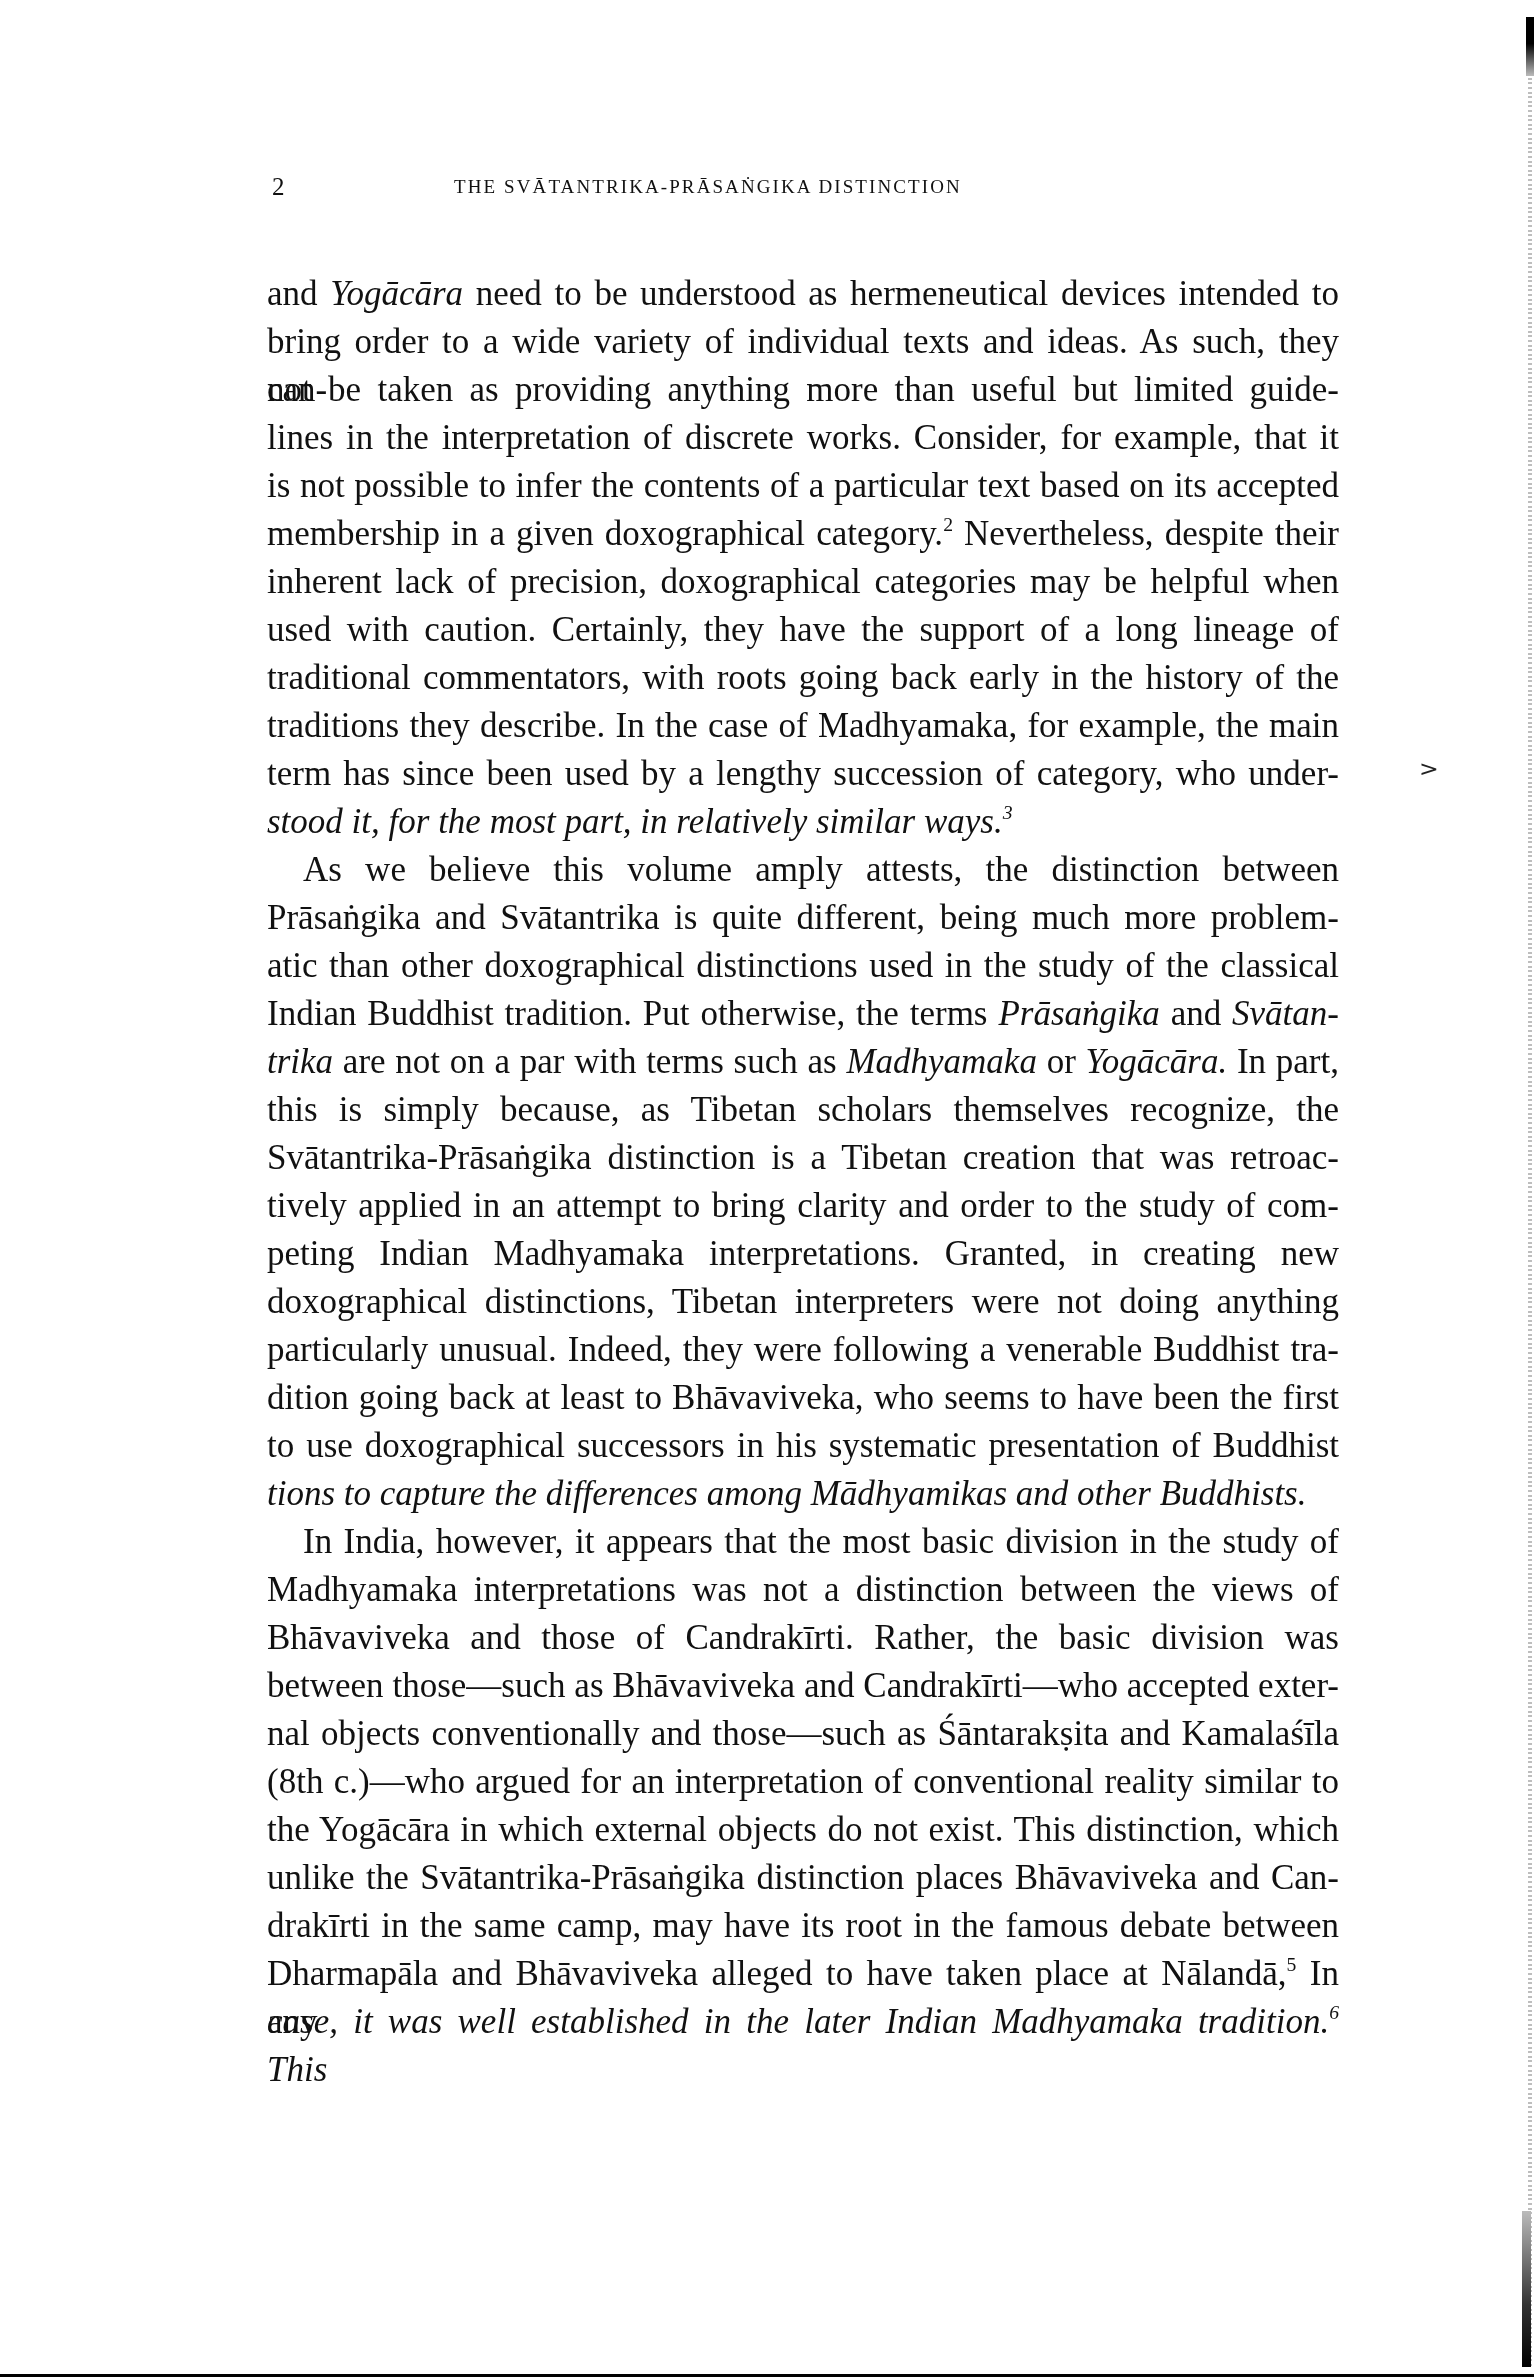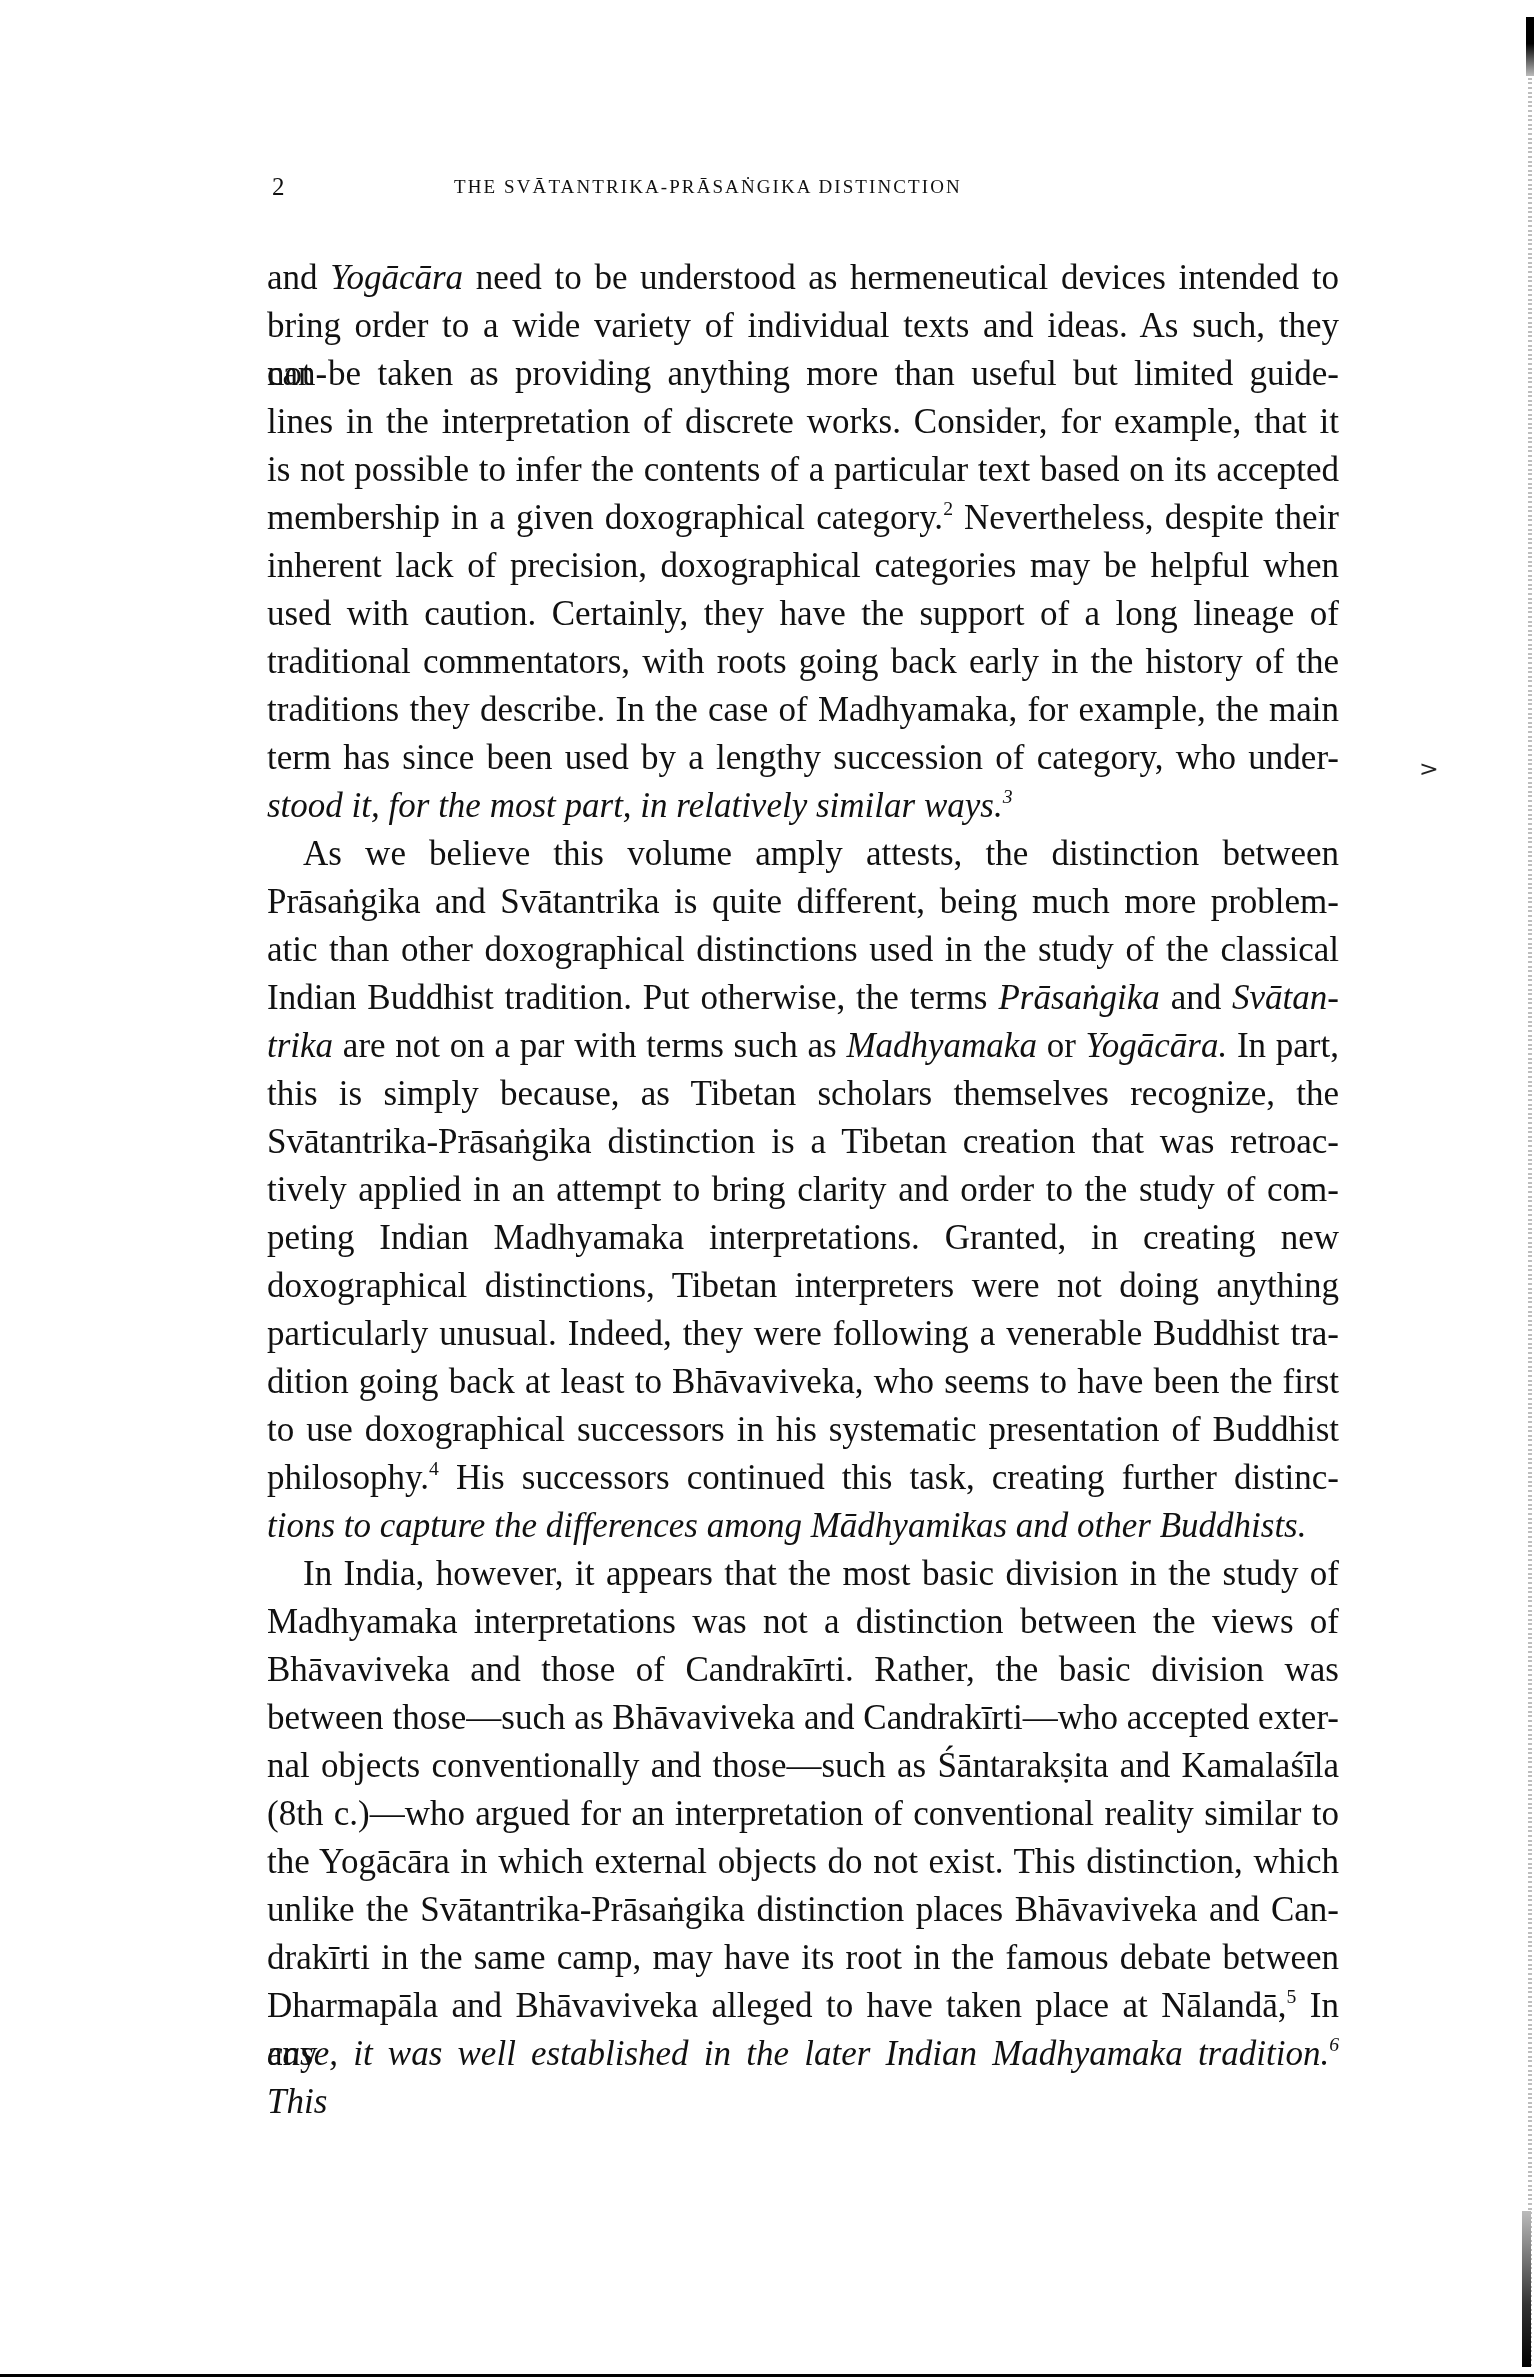--- a/index.html
+++ b/index.html
@@ -4,21 +4,21 @@
 <style>
   html, body { margin: 0; padding: 0; background: #ffffff; }
   body { width: 1535px; height: 2377px; position: relative; overflow: hidden;
          font-family: "Liberation Serif", "DejaVu Serif", serif; color: #111; }
   .page { position: absolute; left: 0; top: 0; width: 1535px; height: 2377px; background: #fff; }
 
   .running-head { position: absolute; top: 172px; height: 29px; line-height: 29px; font-size: 25px; }
   .folio { left: 272px; }
   .head-title { left: 454px; letter-spacing: 2.1px; font-size: 19px; }
 
-  .body-text { position: absolute; left: 267px; top: 254px; width: 1072px; }
+  .body-text { position: absolute; left: 267px; top: 270px; width: 1072px; }
   .line { display: block; height: 48px; line-height: 48px; font-size: 35px;
           text-align: justify; text-align-last: justify; white-space: nowrap; overflow: visible; }
   .line.last { text-align-last: left; }
   .line.indent { padding-left: 36px; }
   .line .wrap { display: block; width: 100%; text-align: justify; text-align-last: justify; white-space: normal; }
   .line.last .wrap { text-align-last: left; font-style: italic; }
   .line .wrap i, .it { font-style: italic; }
   sup.fn { font-size: 19.7px; vertical-align: 14.4px; line-height: 0; }
 
   .scan-edge { position: absolute; left: 1528px; top: 18.4px; width: 3.9px; height: 2350px;
@@ -110,23 +110,20 @@
         </div>
         <div class="line">
           <span class="wrap"><span>particularly unusual. Indeed, they were following a venerable Buddhist tra-</span></span>
         </div>
         <div class="line">
           <span class="wrap"><span>dition going back at least to Bhāvaviveka, who seems to have been the first</span></span>
         </div>
         <div class="line">
           <span class="wrap"><span>to use doxographical successors in his systematic presentation of Buddhist</span></span>
         </div>
-        <div class="line">
-          <span class="wrap"><span>philosophy.</span><sup class="fn">4</sup><span> His successors continued this task, creating further distinc-</span></span>
-        </div>
         <div class="line last">
           <span class="wrap"><span>tions to capture the differences among Mādhyamikas and other Buddhists.</span></span>
         </div>
       </div>
       <div>
         <div class="line indent">
           <span class="wrap"><span>In India, however, it appears that the most basic division in the study of</span></span>
         </div>
         <div class="line">
           <span class="wrap"><span>Madhyamaka interpretations was not a distinction between the views of</span></span>

